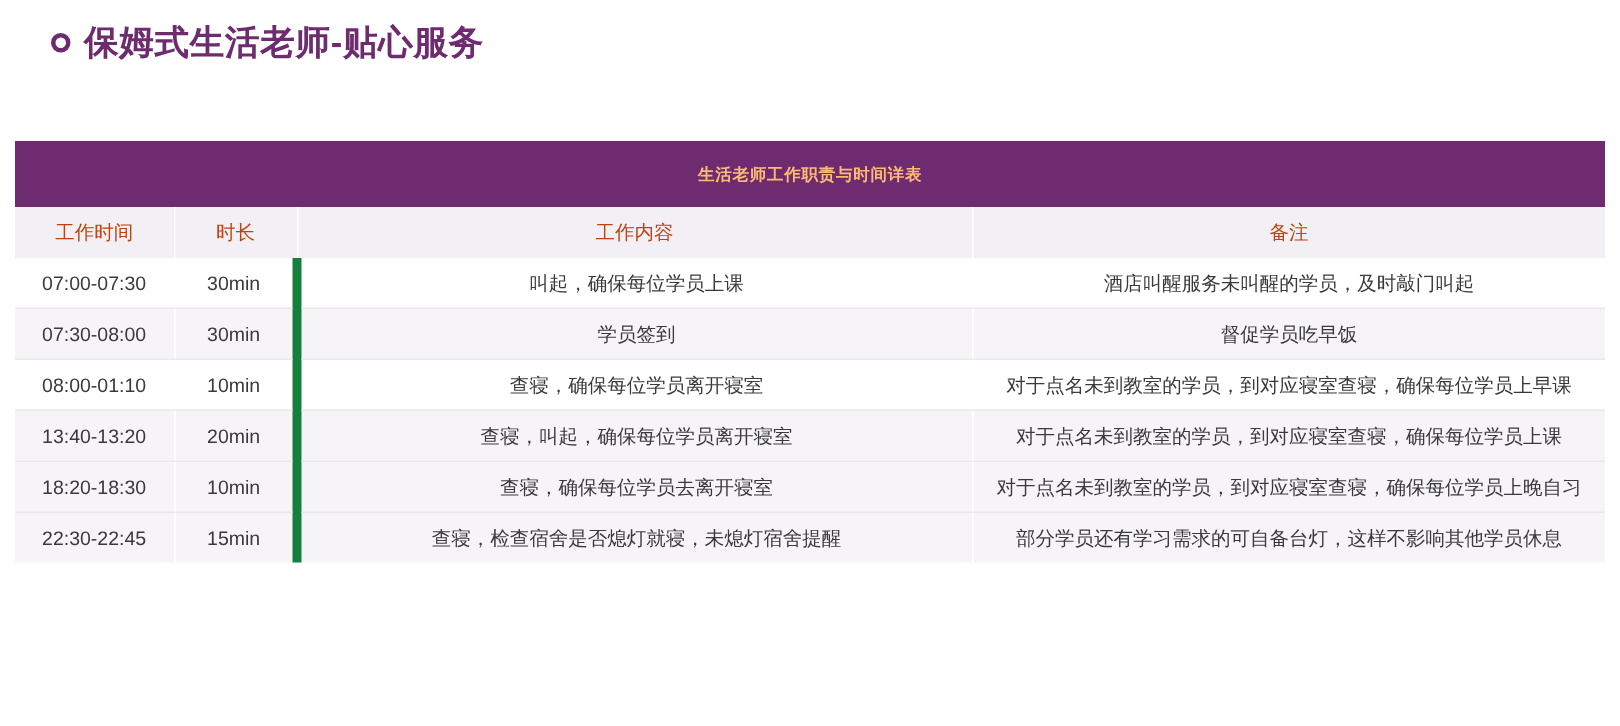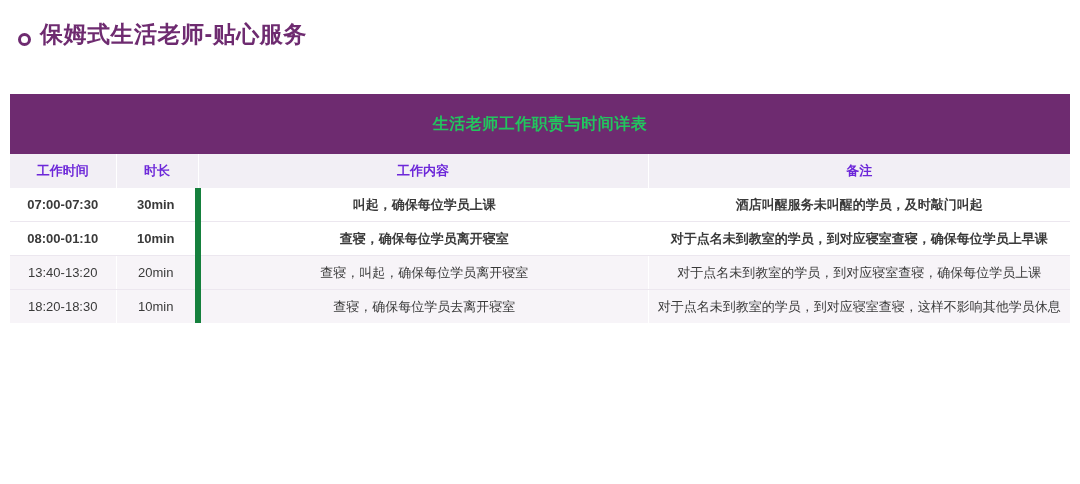--- a/index.html
+++ b/index.html
@@ -15,24 +15,25 @@
     overflow: hidden;
   }
   .page {
     position: relative;
     width: 1080px;
     height: 484px;
     box-sizing: border-box;
   }
   .title-row {
     display: flex;
-    align-items: flex-end;
+    align-items: center;
     padding: 10px 0 0 18px;
     height: 46px;
     box-sizing: border-box;
+    margin-left: 16px;
   }
   .title-marker {
     width: 13px;
     height: 13px;
     border: 3px solid #6e2b70;
     border-radius: 50%;
     box-sizing: border-box;
     margin-right: 9px;
     flex: none;
   }
@@ -53,44 +54,43 @@
     border-collapse: collapse;
     width: 1060px;
     table-layout: fixed;
   }
   table.schedule td, table.schedule th {
     padding: 0;
     margin: 0;
   }
   .tbl-title {
     background: #6e2b70;
-    color: #22c55e;
-    font-size: 16px;
+    color: #fdba74;
+    font-size: 11px;
     font-weight: bold;
     text-align: center;
-    height: 60px;
+    height: 44px;
     letter-spacing: 0.5px;
   }
   .hdr td {
     background: #f2eff5;
-    color: #6d28d9;
+    color: #c2410c;
     font-size: 13px;
     text-align: center;
     height: 34px;
-    font-weight: bold;
+    font-weight: normal;
   }
   .row td {
     font-size: 13px;
     text-align: center;
     height: 33px;
     color: #3a3a3a;
   }
   .row.odd td {
     background: #ffffff;
-    font-weight: bold;
   }
   .row.even td {
     background: #f7f4f8;
   }
   .col-time { width: 106px; }
   .col-dur  { width: 82px; }
   .col-work { width: 450px; }
   .col-note { width: 422px; }
 
   .row td.c-time, .hdr td.c-time { border-right: 1px solid #ffffff; }
@@ -129,35 +129,47 @@
           <td class="c-work">工作内容</td>
           <td class="c-note">备注</td>
         </tr>
 
         <tr class="row odd">
           <td class="c-time">07:00-07:30</td>
           <td class="c-dur">30min</td>
           <td class="c-work">叫起，确保每位学员上课</td>
           <td class="c-note">酒店叫醒服务未叫醒的学员，及时敲门叫起</td>
         </tr>
+        <tr class="row even">
+          <td class="c-time">07:30-08:00</td>
+          <td class="c-dur">30min</td>
+          <td class="c-work">学员签到</td>
+          <td class="c-note">督促学员吃早饭</td>
+        </tr>
         <tr class="row odd">
           <td class="c-time">08:00-01:10</td>
           <td class="c-dur">10min</td>
           <td class="c-work">查寝，确保每位学员离开寝室</td>
           <td class="c-note">对于点名未到教室的学员，到对应寝室查寝，确保每位学员上早课</td>
         </tr>
         <tr class="row even">
           <td class="c-time">13:40-13:20</td>
           <td class="c-dur">20min</td>
           <td class="c-work">查寝，叫起，确保每位学员离开寝室</td>
           <td class="c-note">对于点名未到教室的学员，到对应寝室查寝，确保每位学员上课</td>
         </tr>
         <tr class="row even">
           <td class="c-time">18:20-18:30</td>
           <td class="c-dur">10min</td>
           <td class="c-work">查寝，确保每位学员去离开寝室</td>
-          <td class="c-note">对于点名未到教室的学员，到对应寝室查寝，这样不影响其他学员休息</td>
+          <td class="c-note">对于点名未到教室的学员，到对应寝室查寝，确保每位学员上晚自习</td>
+        </tr>
+        <tr class="row even">
+          <td class="c-time">22:30-22:45</td>
+          <td class="c-dur">15min</td>
+          <td class="c-work">查寝，检查宿舍是否熄灯就寝，未熄灯宿舍提醒</td>
+          <td class="c-note">部分学员还有学习需求的可自备台灯，这样不影响其他学员休息</td>
         </tr>
       </tbody>
     </table>
   </div>
 
 </div>
 
 </body></html>

